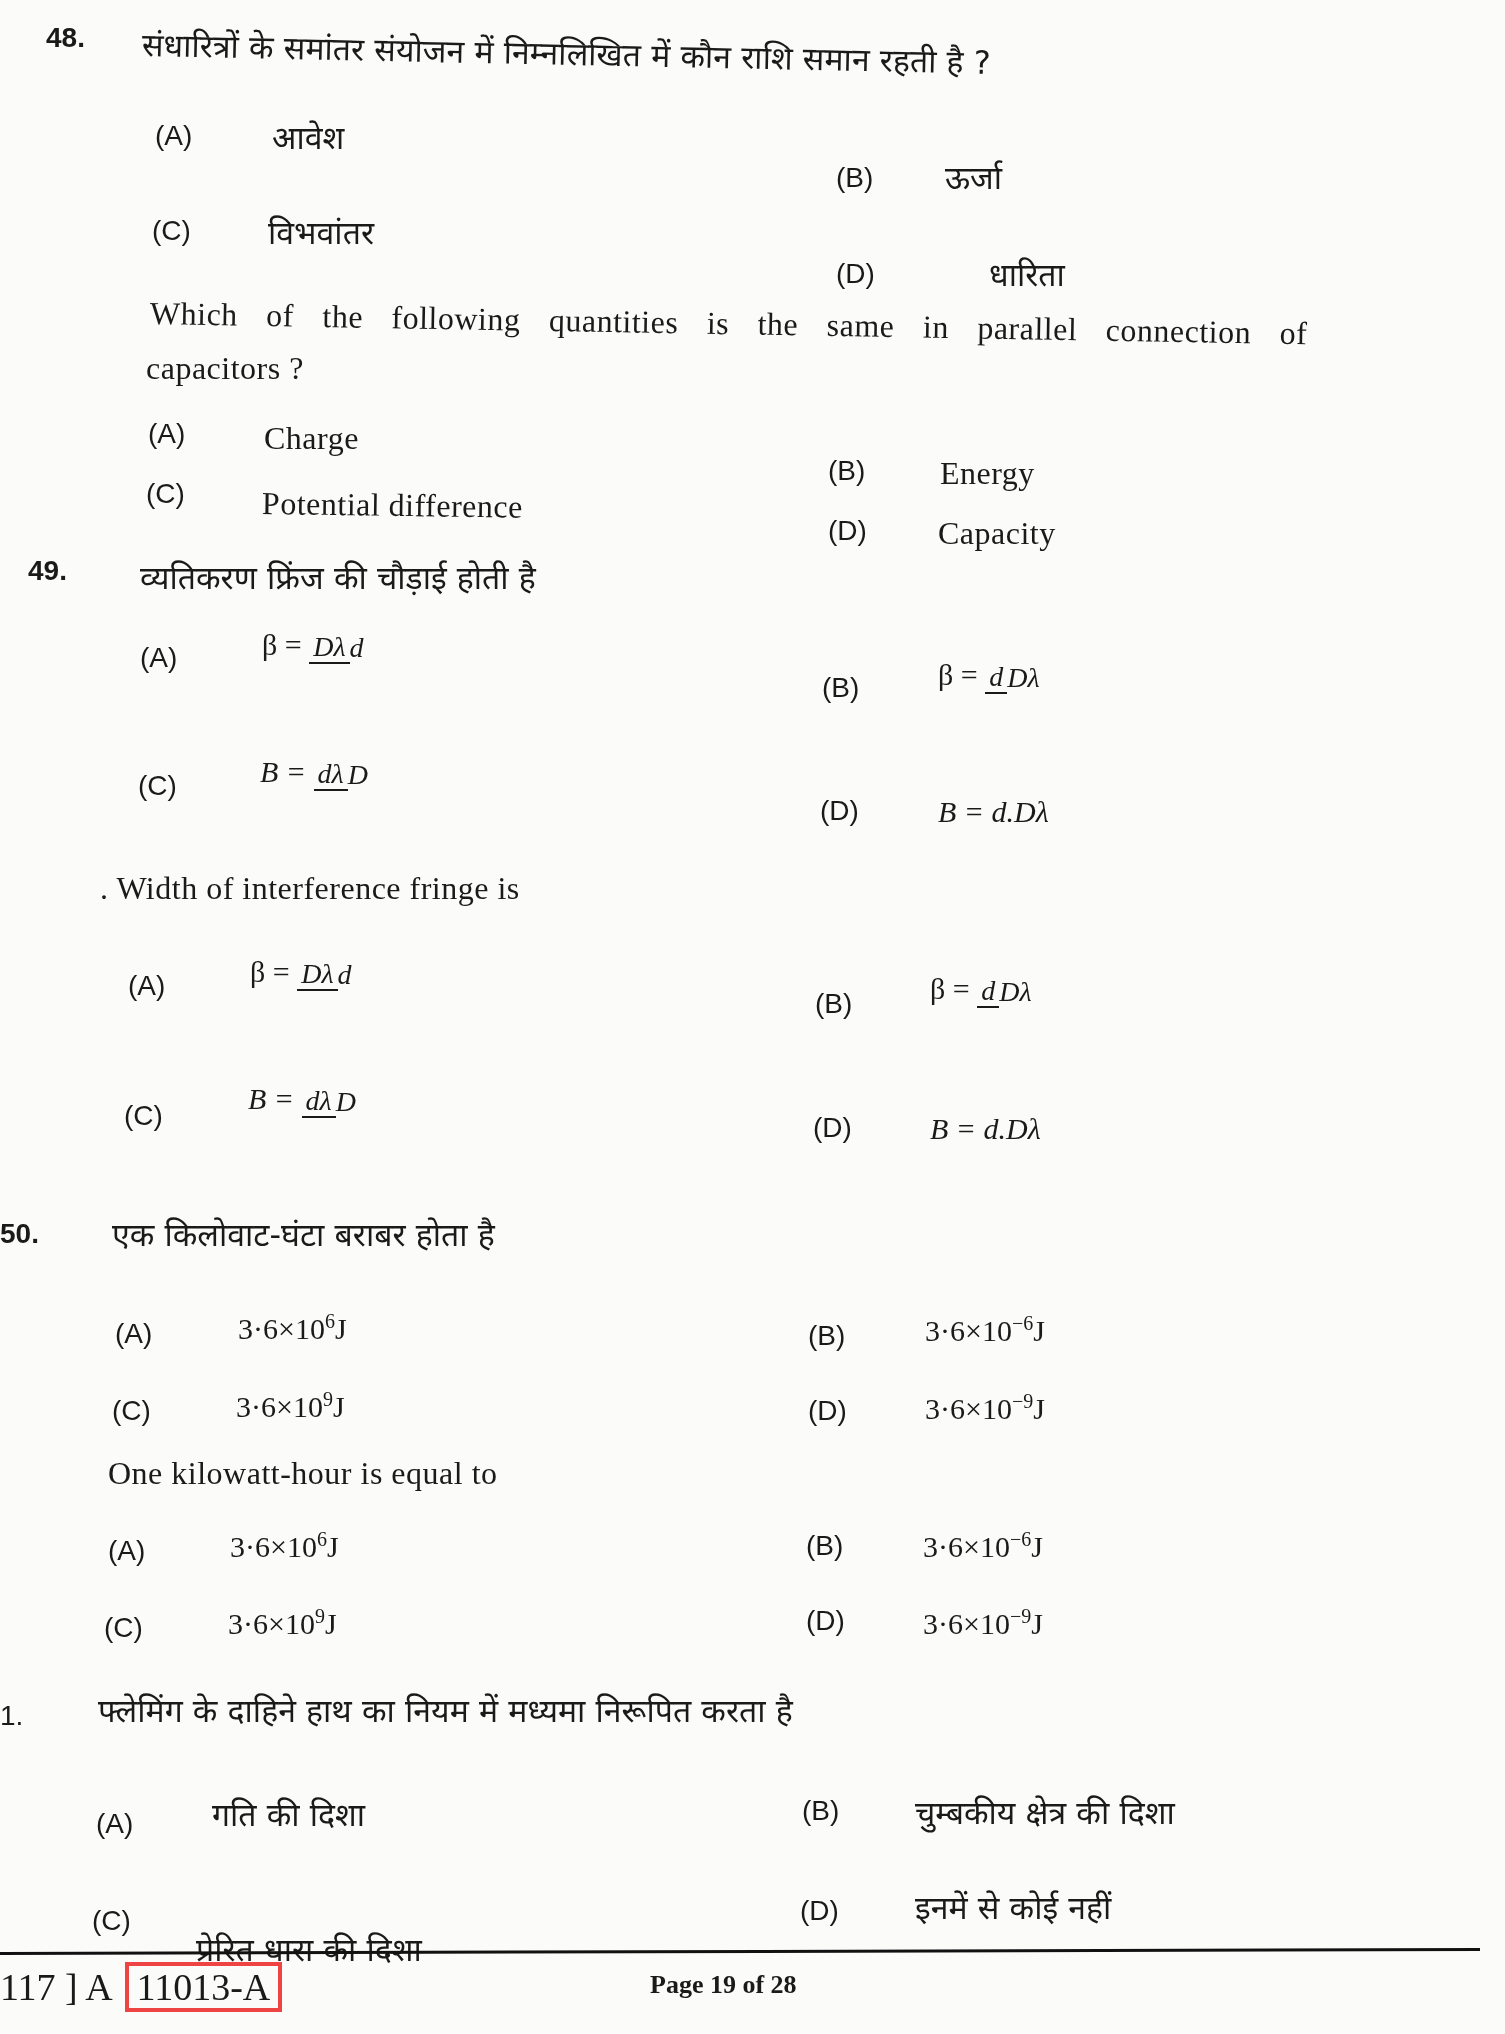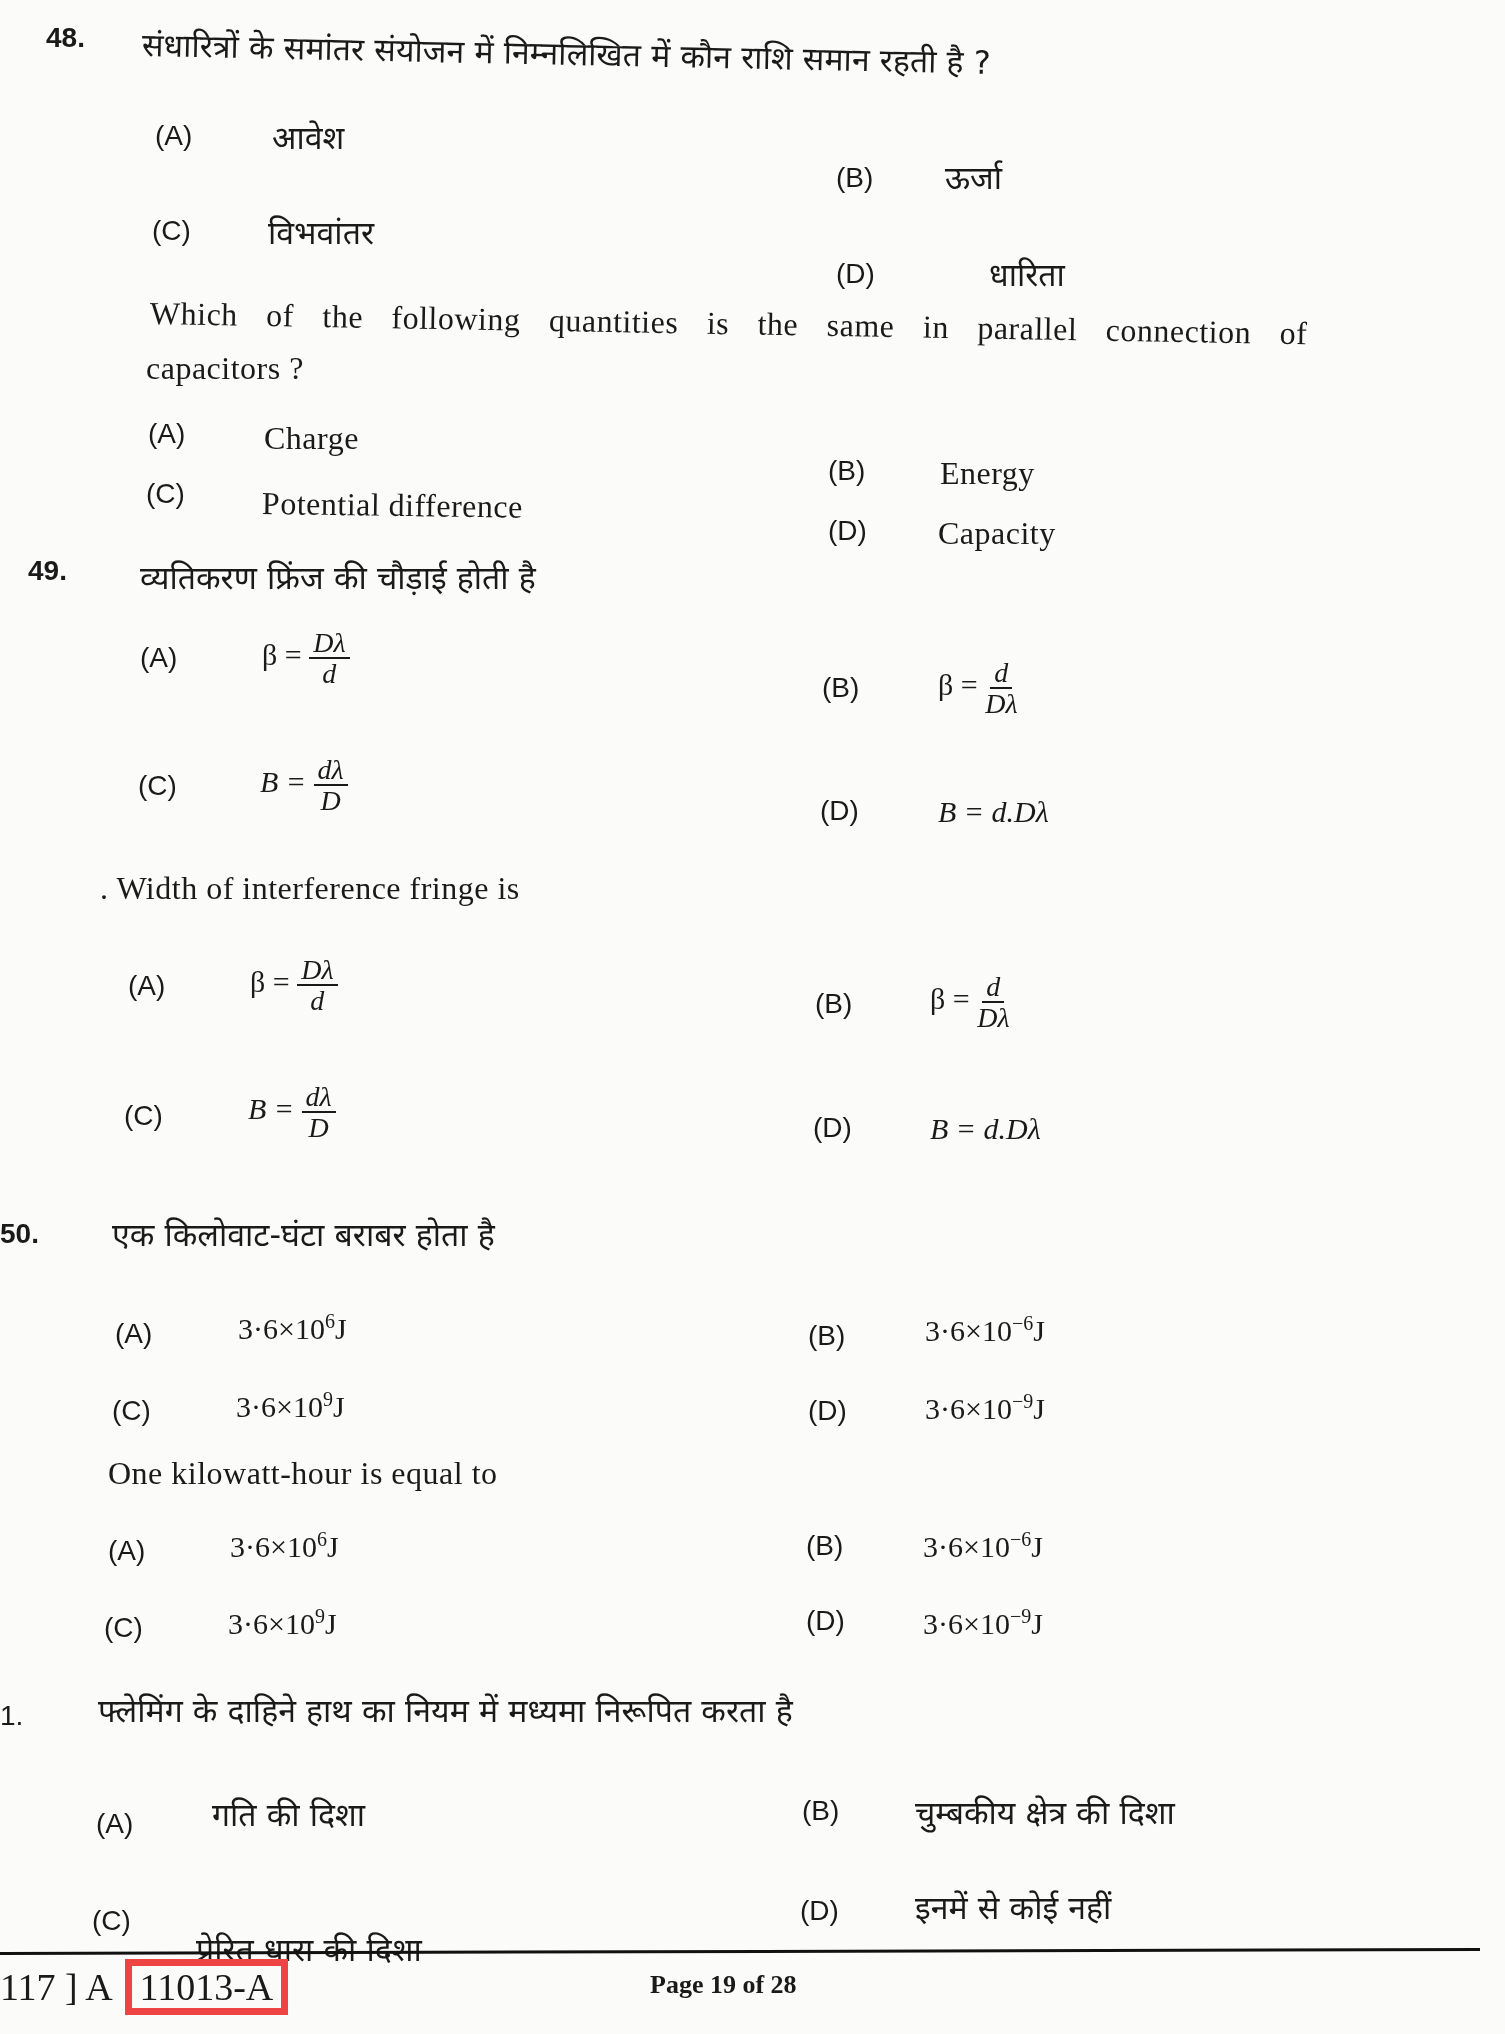--- a/index.html
+++ b/index.html
@@ -6,27 +6,27 @@
   body {
     width:1505px; height:2034px; background:#fbfbfa; position:relative; overflow:hidden;
     font-family:"Liberation Serif", "DejaVu Serif", serif; color:#1a1a1a;
   }
   .abs { position:absolute; white-space:nowrap; }
   .qnum { font-family:"Liberation Sans", "DejaVu Sans", sans-serif; font-weight:bold; font-size:28px; }
   .hi { font-family:"DejaVu Sans", sans-serif; font-size:32px; }
   .en { font-size:32px; letter-spacing:0.5px; }
   .lbl { font-family:"Liberation Sans", "DejaVu Sans", sans-serif; font-size:28px; }
   .math { font-family:"Liberation Serif", serif; font-size:30px; }
-  .frac { display:inline-flex; flex-direction:column; align-items:center; vertical-align:middle; font-style:italic; font-size:28px; line-height:1.05; }
+  .frac { display:inline-flex; flex-direction:row; align-items:center; vertical-align:middle; font-style:italic; font-size:28px; line-height:1.05; }
   .frac .num { border-bottom:2px solid #1a1a1a; padding:0 4px; }
   .eq { font-style:normal; }
   .it { font-style:italic; }
   sup { font-size:20px; }
   .rule { position:absolute; left:0; width:1480px; top:1950px; height:3px; background:#111; transform:rotate(-0.15deg); }
-  .footer-box { border:7px solid #ef4444; padding:0 8px; margin-left:12px; }
+  .footer-box { border:4px solid #ef4444; padding:0 8px; margin-left:12px; }
   .footer-left { font-size:38px; }
   .footer-page { font-size:26px; font-weight:bold; }
 </style>
 </head>
 <body>
 
 <div class="abs qnum" style="left:46px;top:22px;">48.</div>
 <div class="abs hi" style="left:142px;top:22px;transform:rotate(1.2deg);transform-origin:left;">संधारित्रों के समांतर संयोजन में निम्नलिखित में कौन राशि समान रहती है ?</div>
 
 <div class="abs lbl" style="left:155px;top:120px;">(A)</div>

